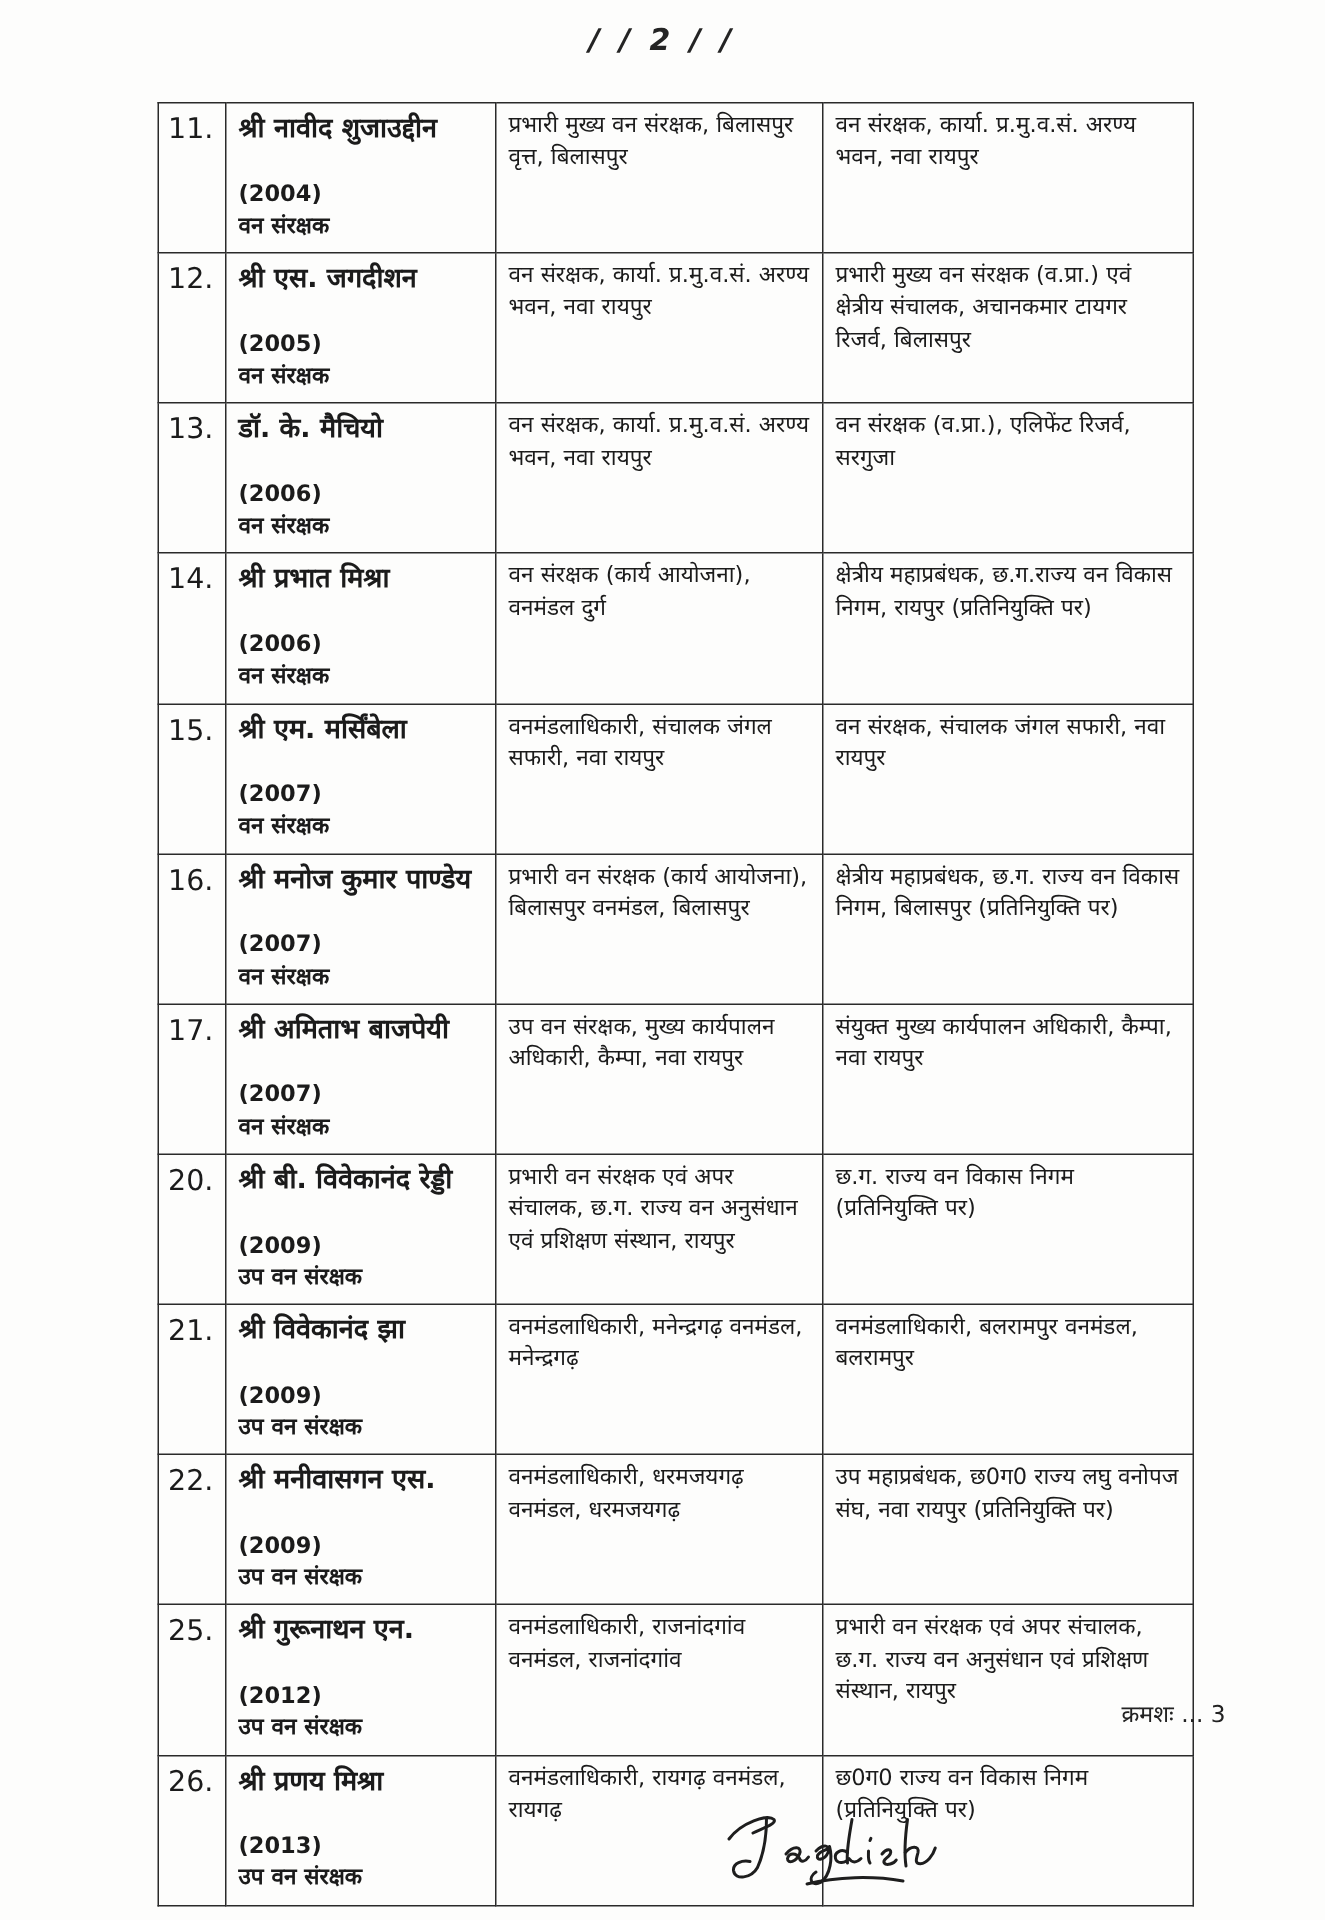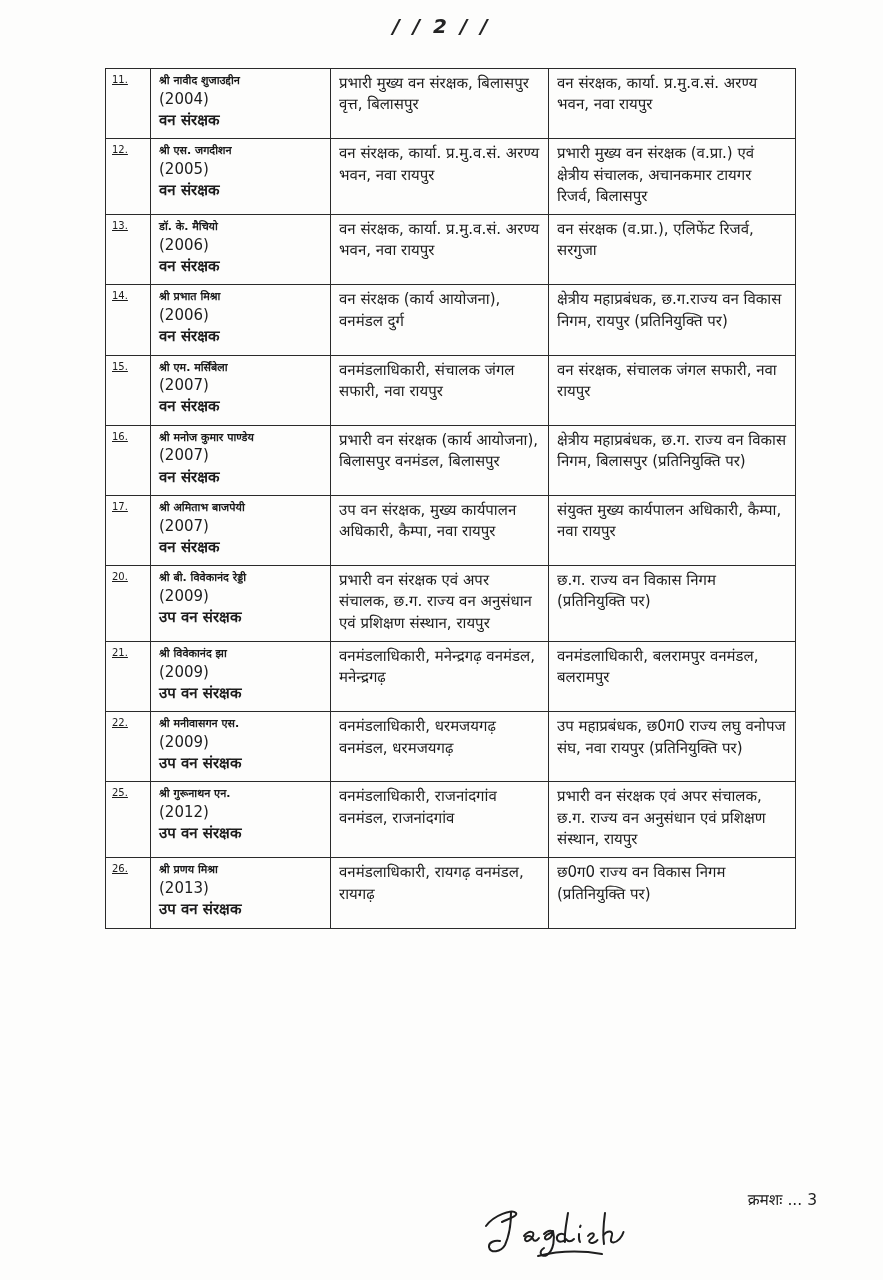--- a/index.html
+++ b/index.html
@@ -38,28 +38,28 @@
     padding: 4px 8px 7px 8px;
     font-size: 15px;
     line-height: 1.42;
     color: #1b1b1b;
     word-wrap: break-word;
   }
   .transfer-table col.c-sno { width: 45px; }
   .transfer-table col.c-name { width: 180px; }
   .transfer-table col.c-cur { width: 218px; }
   .transfer-table col.c-new { width: 247px; }
-  td.col-sno { font-size: 10px; padding-left: 6px; padding-right: 2px; text-decoration: underline; }
-  .officer-name { font-weight: bold; font-size: 11px; }
-  .batch-year { font-weight: normal; }
+  td.col-sno { font-size: 19px; padding-left: 6px; padding-right: 2px; }
+  .officer-name { font-weight: bold; font-size: 18px; }
+  .batch-year { font-weight: bold; margin-top: 20px; }
   .officer-rank { font-weight: bold; }
   .officer-rank.bold { font-weight: bold; }
   .footer-continuation {
     position: absolute;
-    top: 1188px;
+    top: 1131px;
     right: 66px;
     font-size: 15.5px;
     font-weight: 500;
     color: #222;
   }
   .signature {
     position: absolute;
     left: 478px; top: 1200px;
     width: 160px; height: 72px;
   }

